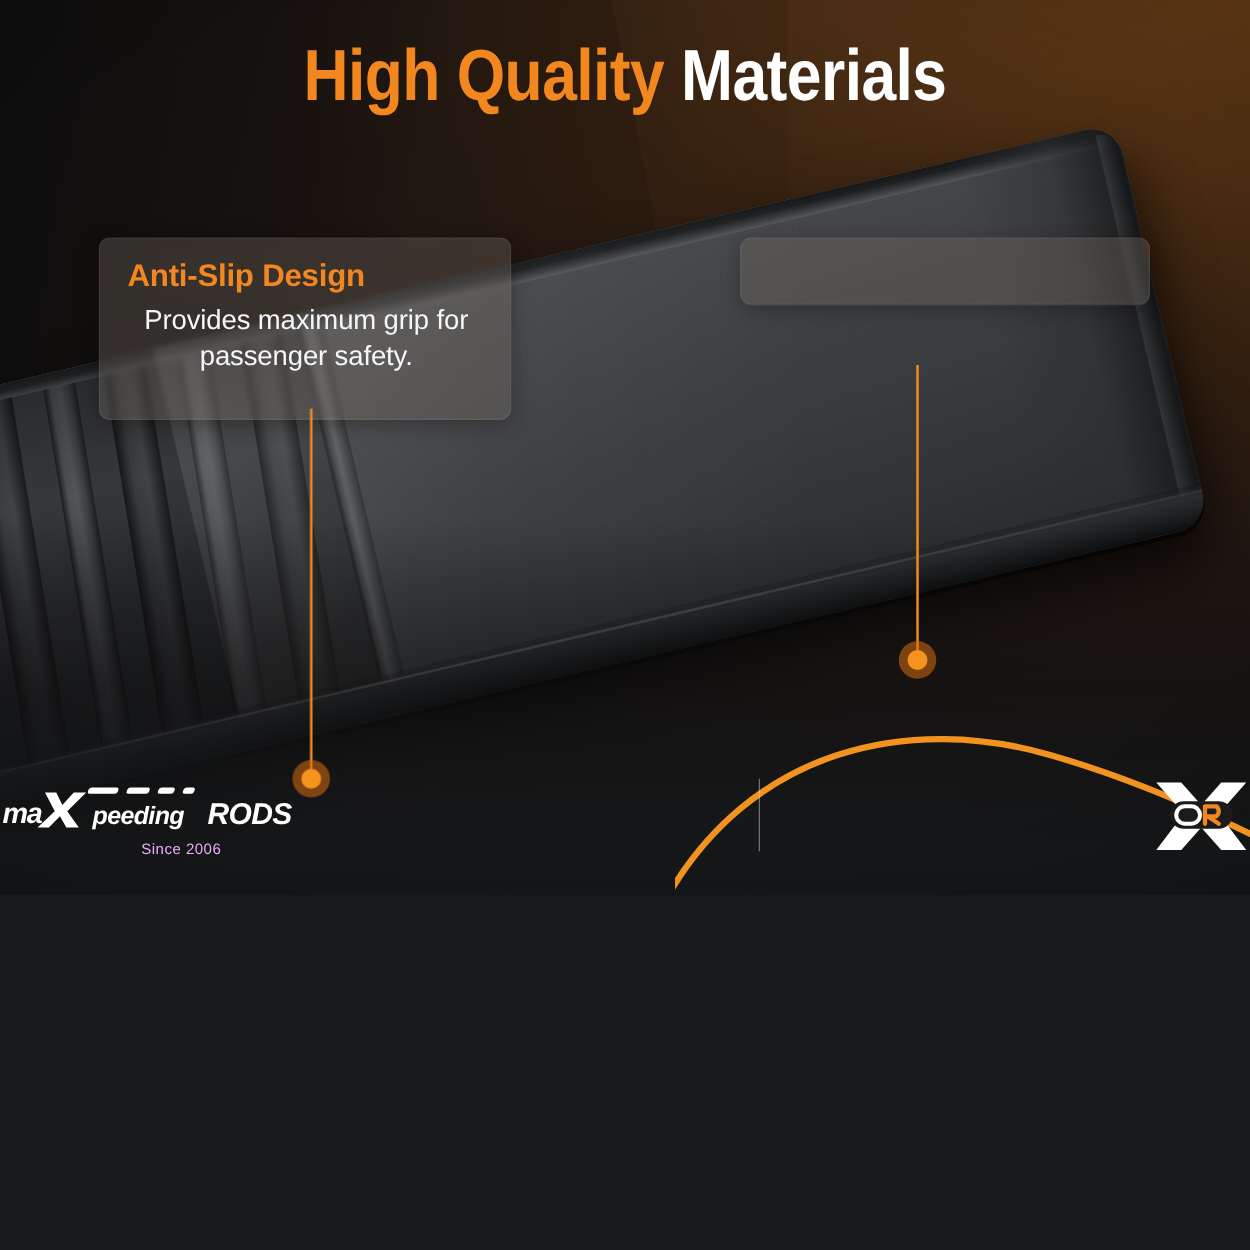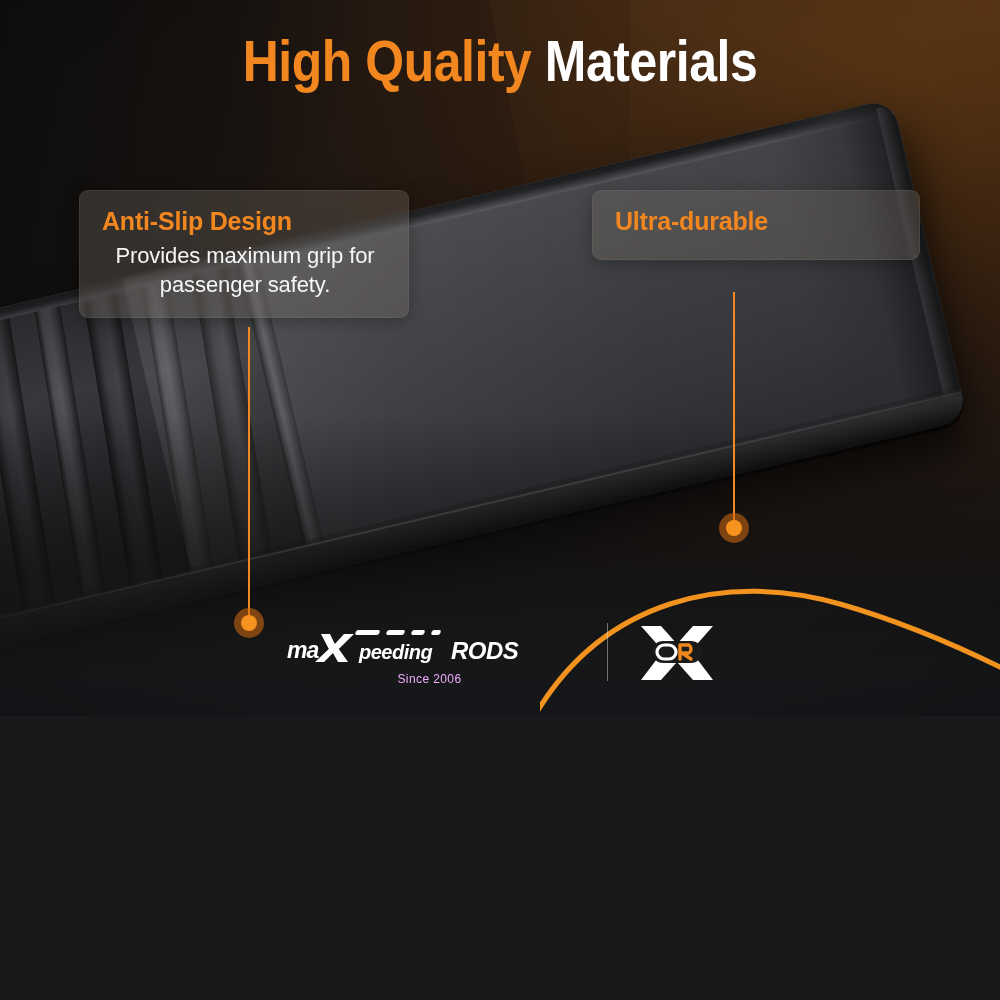--- a/index.html
+++ b/index.html
@@ -175,21 +175,21 @@
   .title .hl{ color:#f2871f; }
   .title .wh{ color:#ffffff; }
 
   
   .callout{
     position:absolute;
     border-radius:9px;
     background:rgba(120,112,104,.34);
     backdrop-filter:blur(2px);
     border:1px solid rgba(190,180,170,.10);
-    padding:16px 20px 18px 22px;
+    padding:16px 20px 36px 22px;
     box-shadow:0 4px 16px rgba(0,0,0,.28);
   }
   .callout .c-title{
     color:#f2871f;
     font-size:25px;
     font-weight:700;
     line-height:1.15;
     margin-bottom:5px;
     letter-spacing:-.2px;
   }
@@ -221,21 +221,21 @@
     content:"";
     width:16px; height:16px; border-radius:50%;
     background:#f6921e;
   }
   #dot-1{ left:234px; top:608px; }
   #dot-2{ left:719px; top:513px; }
 
   
   .footer{
     position:absolute; left:0; right:0; bottom:0; height:118px;
-    display:flex; align-items:center; justify-content:center; gap:0;
+    display:flex; align-items:center; justify-content:space-between; gap:0;
   }
   .brand{ display:flex; flex-direction:column; align-items:center; }
   .brand-mark{ position:relative; height:40px; }
   .since{
     color:#f0abfc; font-size:12px; letter-spacing:.4px;
     margin-top:4px; font-weight:400;
   }
   .divider{
     width:1px; height:58px;
     background:rgba(225,225,225,.45);
@@ -294,21 +294,20 @@
   </h1>
 
   <div class="callout" id="callout-1">
     <div class="c-title">Anti-Slip Design</div>
     <div class="c-body">Provides maximum grip for passenger safety.</div>
   </div>
   <div class="leader" id="leader-1"></div>
   <div class="dot" id="dot-1"></div>
 
   <div class="callout" id="callout-2">
-    <div class="c-title">Ultra-durable</div>
   </div>
   <div class="leader" id="leader-2"></div>
   <div class="dot" id="dot-2"></div>
 
   <div class="footer">
 
     <div class="brand">
       <div class="brand-mark">
         <svg width="290" height="40" viewBox="0 0 290 40">
           <g fill="#ffffff">

